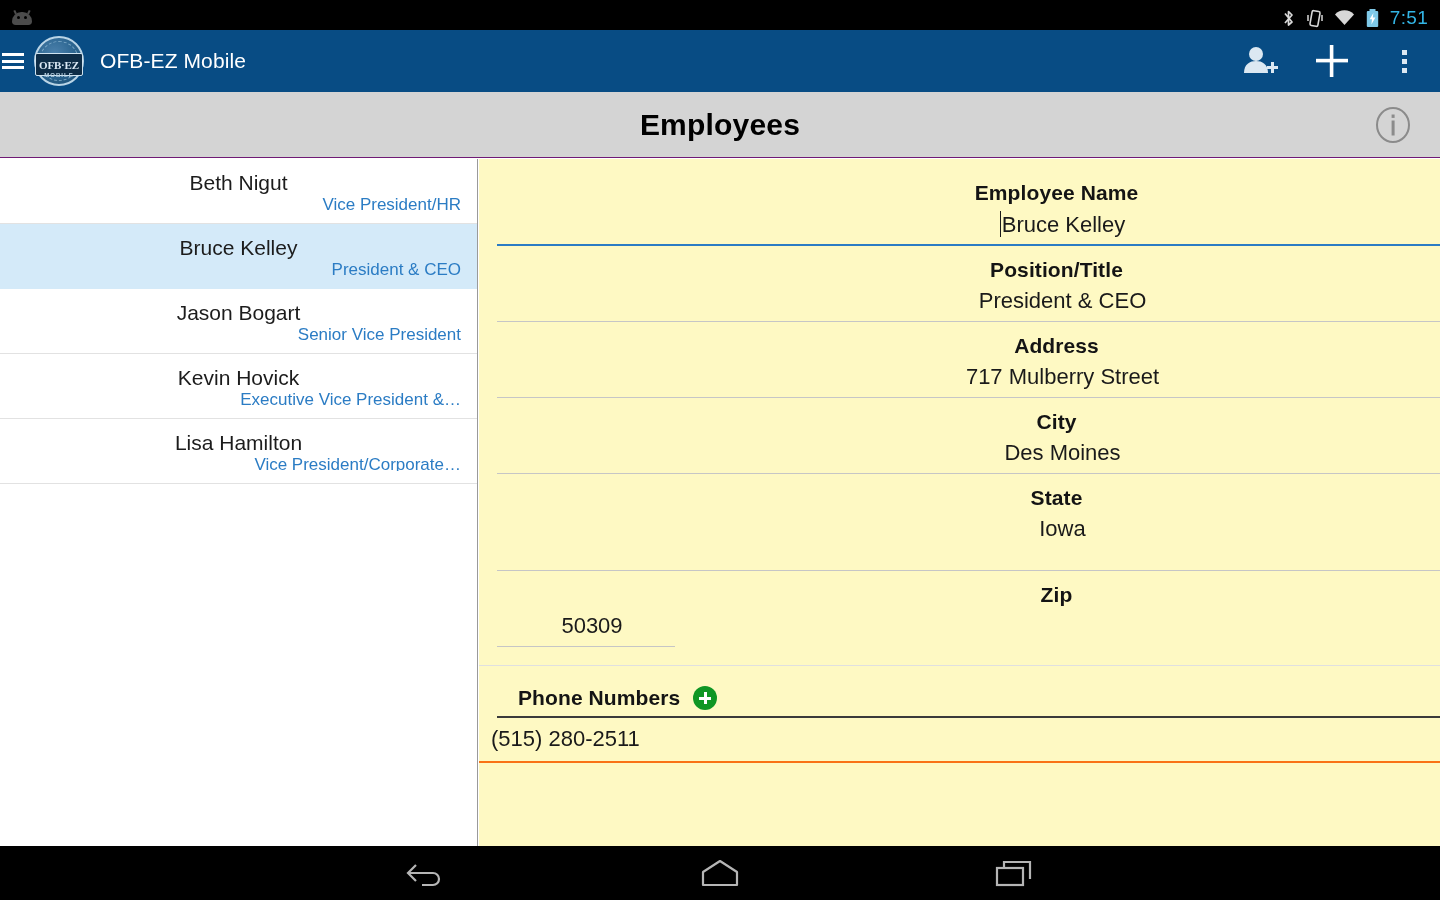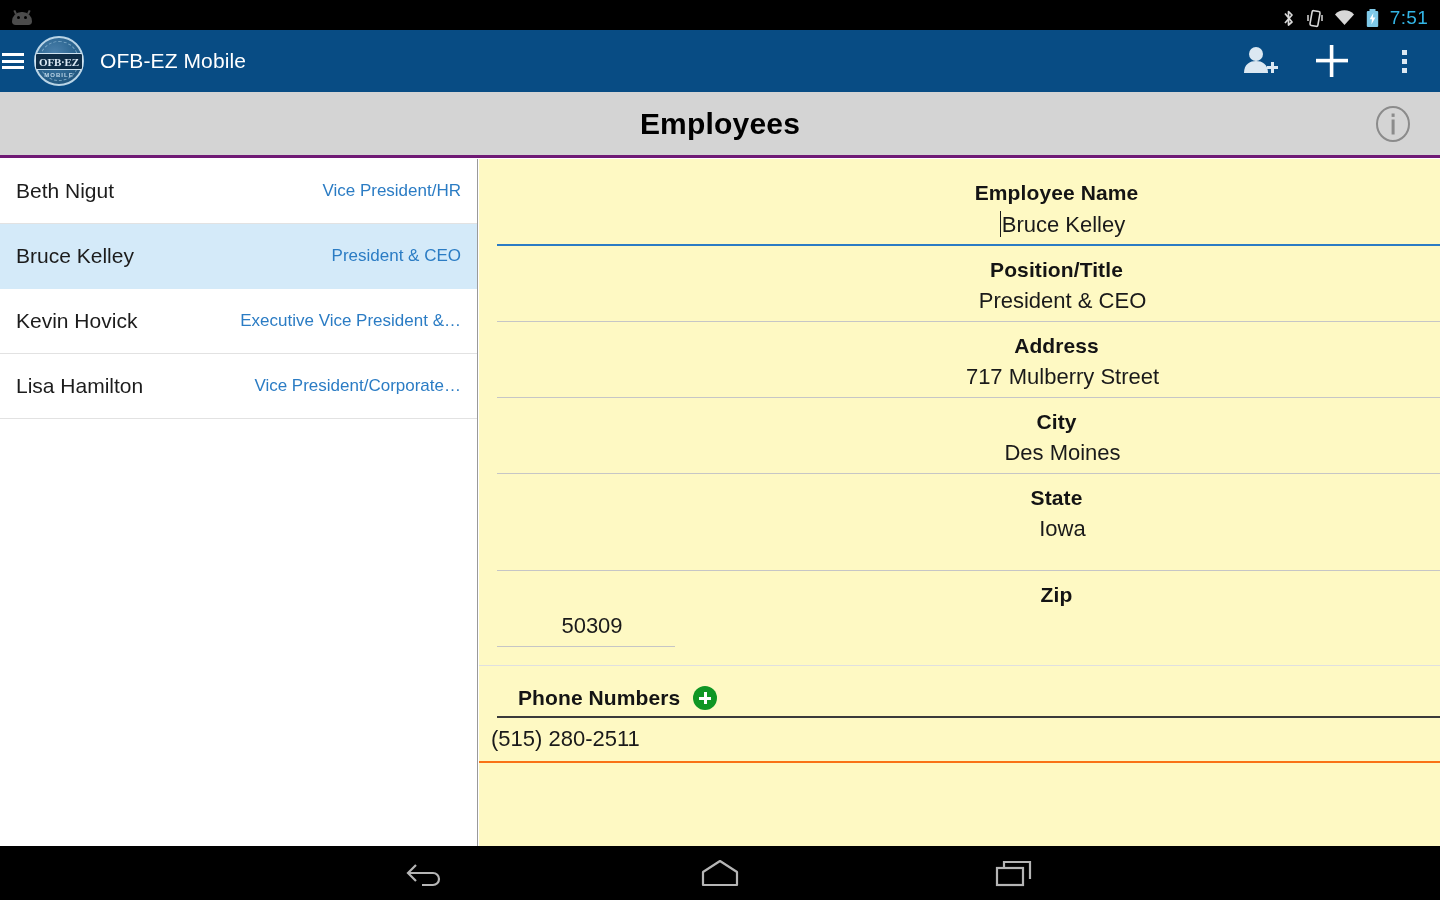--- a/index.html
+++ b/index.html
@@ -60,21 +60,21 @@
     position:absolute; left:4px; top:1px; width:50px; height:50px;
     border-radius:50%;
     background:radial-gradient(circle at 40% 35%, #4d82ad 0%, #2f6893 45%, #17496f 100%);
     border:2px solid #b9d4e6;
   }
   .logo-inner-ring {
     position:absolute; left:9px; top:6px; width:40px; height:40px;
     border-radius:50%; border:1px dashed #9cc4dd; opacity:.65;
   }
   .logo-plate {
-    position:absolute; left:5px; top:18px; width:48px; height:17px;
+    position:absolute; left:5px; top:18px; width:48px; height:23px;
     background:#0e2d47; border:1px solid #cfe3f0; border-radius:2px;
     display:flex; align-items:center; justify-content:center;
   }
   .logo-plate span {
     color:#dceaf5; font-size:11px; font-weight:bold; letter-spacing:-.2px;
     font-family:"Liberation Serif", serif;
   }
   .logo-sub {
     position:absolute; left:6px; top:37px; width:46px; text-align:center;
     color:#bcd5e6; font-size:6px; font-weight:bold; letter-spacing:1px;
@@ -87,21 +87,21 @@
   .ab-btn {
     width:72px; height:62px; display:flex; align-items:center;
     justify-content:center; cursor:pointer;
   }
   .dots { display:flex; flex-direction:column; gap:4px; }
   .dots i { display:block; width:5px; height:5px; background:#dce8f2; }
 
   
   .titlebar {
     position:absolute; top:92px; left:0; width:1440px; height:66px;
-    background:#d4d4d4; border-bottom:3px solid #701a75;
+    background:#d4d4d4; border-bottom:1px solid #701a75;
     display:flex; align-items:center; justify-content:center;
   }
   .titlebar h1 {
     font-size:30px; font-weight:bold; color:#000000; letter-spacing:.2px;
   }
   .info-btn {
     position:absolute; right:28px; top:50%; transform:translateY(-50%);
     width:38px; height:38px; cursor:pointer;
   }
 
@@ -111,20 +111,21 @@
     background:#ffffff;
   }
   .list-pane {
     position:absolute; left:0; top:0; width:478px; height:687px;
     background:#ffffff; border-right:1px solid #9a9a9a; overflow:hidden;
   }
   .emp-row {
     height:65px; display:flex; align-items:center;
     padding:12px 16px; border-bottom:1px solid #e2e2e2; cursor:pointer;
     background:#ffffff;
+    flex-direction:column;
   }
   .emp-row.selected { background:#d4eaf9; border-bottom-color:#d4eaf9; }
   .emp-name {
     font-size:21px; color:#1c1c1c; white-space:nowrap;
   }
   .emp-title {
     font-size:17px; color:#2b7cc4; margin-left:auto; white-space:nowrap;
     overflow:hidden; text-overflow:ellipsis; max-width:300px; text-align:right;
   }
 
@@ -283,20 +284,24 @@
     <div class="list-pane">
       <div class="emp-row">
         <span class="emp-name">Beth Nigut</span>
         <span class="emp-title">Vice President/HR</span>
       </div>
       <div class="emp-row selected">
         <span class="emp-name">Bruce Kelley</span>
         <span class="emp-title">President &amp; CEO</span>
       </div>
       <div class="emp-row">
+        <span class="emp-name">Jason Bogart</span>
+        <span class="emp-title">Senior Vice President</span>
+      </div>
+      <div class="emp-row">
         <span class="emp-name">Kevin Hovick</span>
         <span class="emp-title">Executive Vice President &amp;…</span>
       </div>
       <div class="emp-row">
         <span class="emp-name">Lisa Hamilton</span>
         <span class="emp-title">Vice President/Corporate…</span>
       </div>
     </div>
 
     <div class="detail-pane">

